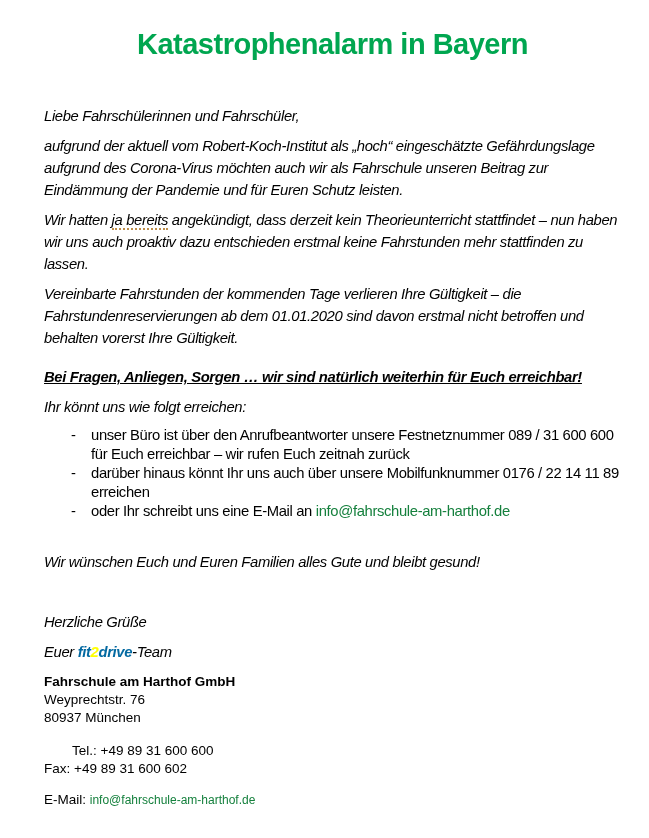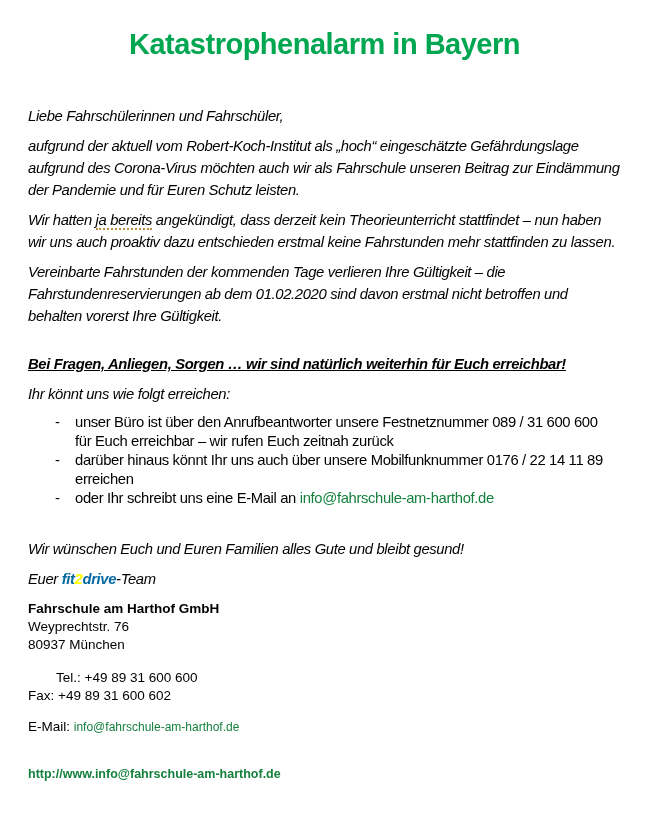--- a/index.html
+++ b/index.html
@@ -1,31 +1,31 @@
 <!DOCTYPE html>
 <html><head>
 <meta charset="utf-8">
 <style>
   * { margin:0; padding:0; box-sizing:border-box; }
   html, body { width:649px; height:838px; background:#ffffff; overflow:hidden; }
   body { font-family:"Liberation Sans", sans-serif; color:#000000; }
-  .page { padding:24px 28px 0 28px; width:649px; height:838px; }
+  .page { padding:24px 28px 0 44px; width:649px; height:838px; }
 
   .title {
     text-align:center; font-size:29px; font-weight:bold; color:#00A650;
     letter-spacing:-0.5px; margin-top:4px; margin-bottom:44px;
     font-family:"Liberation Sans", sans-serif;
   }
 
   p.body-p { font-size:14.8px; line-height:22px; letter-spacing:-0.35px; margin-bottom:8px;font-style:italic; }
 
   .spell-mark { border-bottom:2px dotted #BE8E4A; }
 
   .section-heading {
-    font-weight:bold; text-decoration:underline; margin-top:26px;
+    font-weight:bold; text-decoration:underline; margin-top:17px;
   }
 
   .bullet-list { margin:8px 0 0 27px; }
   .bullet-item { display:flex; font-size:14.8px; line-height:19px; letter-spacing:-0.35px; }
   .bullet-dash { width:20px; flex:none; }
   .bullet-text { max-width:530px; }
 
   a.link, .link { color:#15803d; cursor:pointer; }
 
   .wishes   { margin-top:30px !important; }
@@ -48,21 +48,21 @@
 <div class="page">
 
   <h1 class="title">Katastrophenalarm in Bayern</h1>
 
   <p class="body-p">Liebe Fahrschülerinnen und Fahrschüler,</p>
 
   <p class="body-p">aufgrund der aktuell vom Robert-Koch-Institut als „hoch“ eingeschätzte Gefährdungslage aufgrund des Corona-Virus möchten auch wir als Fahrschule unseren Beitrag zur Eindämmung der Pandemie und für Euren Schutz leisten.</p>
 
   <p class="body-p"><span>Wir hatten </span><span class="spell-mark">ja bereits</span><span> angekündigt, dass derzeit kein Theorieunterricht stattfindet – nun haben wir uns auch proaktiv dazu entschieden erstmal keine Fahrstunden mehr stattfinden zu lassen.</span></p>
 
-  <p class="body-p">Vereinbarte Fahrstunden der kommenden Tage verlieren Ihre Gültigkeit – die Fahrstundenreservierungen ab dem 01.02.2020 sind davon erstmal nicht betroffen und behalten vorerst Ihre Gültigkeit.</p>
+  <p class="body-p">Vereinbarte Fahrstunden der kommenden Tage verlieren Ihre Gültigkeit – die Fahrstundenreservierungen ab dem 01.01.2020 sind davon erstmal nicht betroffen und behalten vorerst Ihre Gültigkeit.</p>
 
   <p class="body-p section-heading">Bei Fragen, Anliegen, Sorgen … wir sind natürlich weiterhin für Euch erreichbar!</p>
 
   <p class="body-p">Ihr könnt uns wie folgt erreichen:</p>
 
   <div class="bullet-list">
     <div class="bullet-item">
       <span class="bullet-dash">-</span>
       <span class="bullet-text">unser Büro ist über den Anrufbeantworter unsere Festnetznummer 089 / 31 600 600 für Euch erreichbar – wir rufen Euch zeitnah zurück</span>
     </div>
@@ -71,20 +71,21 @@
       <span class="bullet-text">darüber hinaus könnt Ihr uns auch über unsere Mobilfunknummer 0176 / 22 14 11 89 erreichen</span>
     </div>
     <div class="bullet-item">
       <span class="bullet-dash">-</span>
       <span class="bullet-text"><span>oder Ihr schreibt uns eine E-Mail an </span><a class="link">info@fahrschule-am-harthof.de</a></span>
     </div>
   </div>
 
   <p class="body-p wishes">Wir wünschen Euch und Euren Familien alles Gute und bleibt gesund!</p>
 
+  <p class="body-p closing">Herzliche Grüße</p>
 
   <p class="body-p signature"><span>Euer </span><span class="brand-fit">fit</span><span class="brand-two">2</span><span class="brand-drive">drive</span><span>-Team</span></p>
 
   <div class="footer">
     <div class="company">Fahrschule am Harthof GmbH</div>
     <div>Weyprechtstr. 76</div>
     <div>80937 München</div>
     <div class="tel-row">Tel.: +49 89 31 600 600</div>
     <div>Fax: +49 89 31 600 602</div>
     <div class="email-row"><span>E-Mail: </span><a class="link">info@fahrschule-am-harthof.de</a></div>

